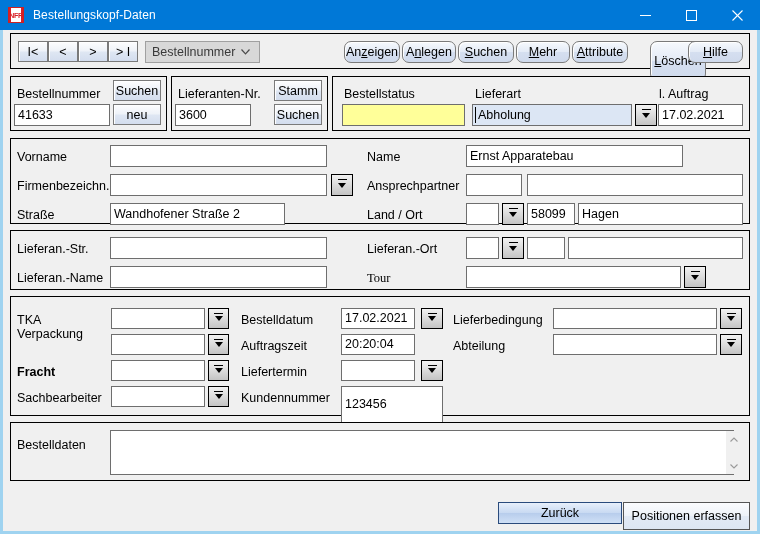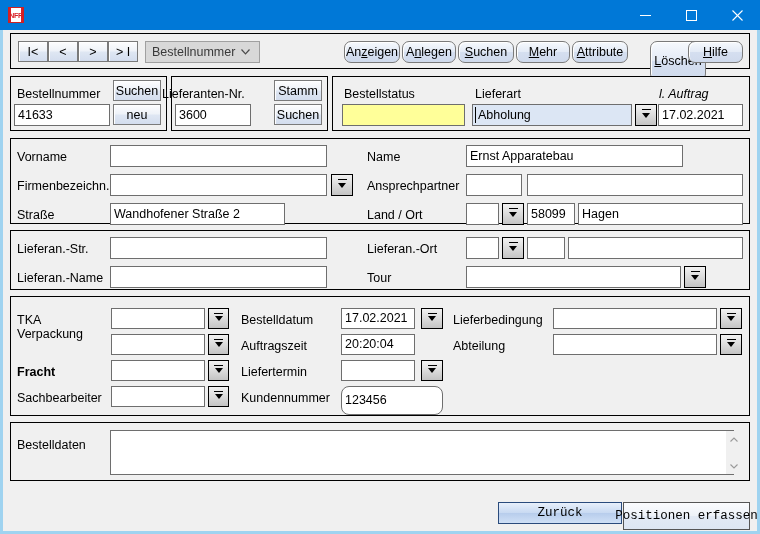--- a/index.html
+++ b/index.html
@@ -232,21 +232,21 @@
     display: flex; align-items: center; justify-content: center;
     color: #8d8d8d;
   }
   .vscroll .sbtn svg { display: block; }
 
   
   .btn-bottom {
     position: absolute;
     box-sizing: border-box;
     border: 1px solid #303030;
-    font-family: Liberation Mono, monospace;
+    font-family: Liberation Sans, sans-serif;
     font-size: 12.5px;
     color: #000000;
     display: flex;
     align-items: center;
     justify-content: center;
     white-space: nowrap;
     cursor: default;
   }
   .btn-bottom.focused {
     background: linear-gradient(to bottom, #e8f0fb 0%, #c9daf2 48%, #b8cdec 52%, #cfe0f6 100%);
@@ -261,20 +261,21 @@
 <body>
 
 <div id="app">
 
   <div class="titlebar">
     <div class="app-icon">
       <span class="bar b1"></span>
       <span class="bar b2"></span>
       <span class="glyph">NFR</span>
     </div>
+    <span class="title-text">Bestellungskopf-Daten</span>
     <div class="win-controls">
       <div class="win-btn">
         <svg width="11" height="11" viewBox="0 0 11 11">
             <line x1="0" y1="5.5" x2="11" y2="5.5" stroke="#fff" stroke-width="1"></line>
           </svg>
       </div>
       <div class="win-btn">
         <svg width="11" height="11" viewBox="0 0 11 11">
             <rect x="0.5" y="0.5" width="10" height="10" fill="none" stroke="#fff" stroke-width="1"></rect>
           </svg>
@@ -328,37 +329,37 @@
         <span><u>H</u>ilfe</span>
       </div>
 
     <div class="frame" style="left:7px; top:46px; width:157px; height:55px;"></div>
     <div class="lbl" style="left:14px; top:58px;">Bestellnummer</div>
     <div class="btn3d" style="left:110px; top:50px; width:48px; height:21px;">Suchen</div>
     <div class="fld" style="left:11px; top:74px; width:96px; height:22px;">41633</div>
     <div class="btn3d" style="left:110px; top:74px; width:48px; height:21px;">neu</div>
 
     <div class="frame" style="left:168px; top:46px; width:157px; height:55px;"></div>
-    <div class="lbl" style="left:159px; top:58px;">Lieferanten-Nr.</div>
+    <div class="lbl" style="left:175px; top:58px;">Lieferanten-Nr.</div>
     <div class="btn3d" style="left:271px; top:50px; width:48px; height:21px;">Stamm</div>
     <div class="fld" style="left:172px; top:74px; width:76px; height:22px;">3600</div>
     <div class="btn3d" style="left:271px; top:74px; width:48px; height:21px;">Suchen</div>
 
     <div class="frame" style="left:329px; top:46px; width:418px; height:55px;"></div>
     <div class="lbl" style="left:341px; top:58px;">Bestellstatus</div>
     <div class="fld yellow" style="left:339px; top:74px; width:123px; height:22px;"></div>
 
     <div class="lbl" style="left:472px; top:58px;">Lieferart</div>
     <div class="fld sel" style="left:469px; top:74px; width:160px; height:22px; padding-left:5px;">Abholung</div>
     <div class="ddbtn" style="left:632px; top:74px; width:22px; height:22px;">
       <span class="arrline"></span>
         <span class="arr"></span>
     </div>
 
-    <div class="lbl" style="left:656px; top:58px;font-style:italic;">l. Auftrag</div>
+    <div class="lbl" style="left:656px; top:58px;">l. Auftrag</div>
     <div class="fld" style="left:655px; top:74px; width:85px; height:22px;">17.02.2021</div>
 
     <div class="frame" style="left:7px; top:108px; width:740px; height:86px;"></div>
 
     <div class="lbl" style="left:14px; top:121px;">Vorname</div>
     <div class="fld" style="left:107px; top:115px; width:217px; height:22px;"></div>
 
     <div class="lbl" style="left:14px; top:150px;">Firmenbezeichn.</div>
     <div class="fld" style="left:107px; top:144px; width:217px; height:22px;"></div>
     <div class="ddbtn" style="left:328px; top:144px; width:22px; height:22px;">
@@ -395,21 +396,21 @@
 
     <div class="lbl" style="left:364px; top:213px;">Lieferan.-Ort</div>
     <div class="fld" style="left:463px; top:207px; width:33px; height:22px;"></div>
     <div class="ddbtn" style="left:499px; top:207px; width:22px; height:22px;">
       <span class="arrline"></span>
         <span class="arr"></span>
     </div>
     <div class="fld" style="left:524px; top:207px; width:38px; height:22px;"></div>
     <div class="fld" style="left:565px; top:207px; width:175px; height:22px;"></div>
 
-    <div class="lbl" style="left:364px; top:242px;">Tour</div>
+    <div class="lbl" style="left:364px; top:242px;font-family:Liberation Serif, serif;">Tour</div>
     <div class="fld" style="left:463px; top:236px; width:215px; height:22px;"></div>
     <div class="ddbtn" style="left:681px; top:236px; width:22px; height:22px;">
       <span class="arrline"></span>
         <span class="arr"></span>
     </div>
 
     <div class="frame" style="left:7px; top:266px; width:740px; height:120px;"></div>
 
     <div class="lbl" style="left:14px; top:284px;">TKA</div>
     <div class="fld" style="left:108px; top:278px; width:94px; height:21px;"></div>
@@ -450,21 +451,21 @@
     <div class="fld" style="left:338px; top:304px; width:74px; height:21px;">20:20:04</div>
 
     <div class="lbl" style="left:238px; top:336px;">Liefertermin</div>
     <div class="fld" style="left:338px; top:330px; width:74px; height:21px;"></div>
     <div class="ddbtn" style="left:418px; top:330px; width:22px; height:21px;">
       <span class="arrline"></span>
         <span class="arr"></span>
     </div>
 
     <div class="lbl" style="left:238px; top:362px;">Kundennummer</div>
-    <div class="fld" style="left:338px; top:356px; width:102px; height:29px;border-radius:8px;">123456</div>
+    <div class="fld" style="left:338px; top:356px; width:102px; height:37px;">123456</div>
 
     <div class="lbl" style="left:450px; top:284px;">Lieferbedingung</div>
     <div class="fld" style="left:550px; top:278px; width:164px; height:21px;"></div>
     <div class="ddbtn" style="left:717px; top:278px; width:22px; height:21px;">
       <span class="arrline"></span>
         <span class="arr"></span>
     </div>
 
     <div class="lbl" style="left:450px; top:310px;">Abteilung</div>
     <div class="fld" style="left:550px; top:304px; width:164px; height:21px;"></div>

